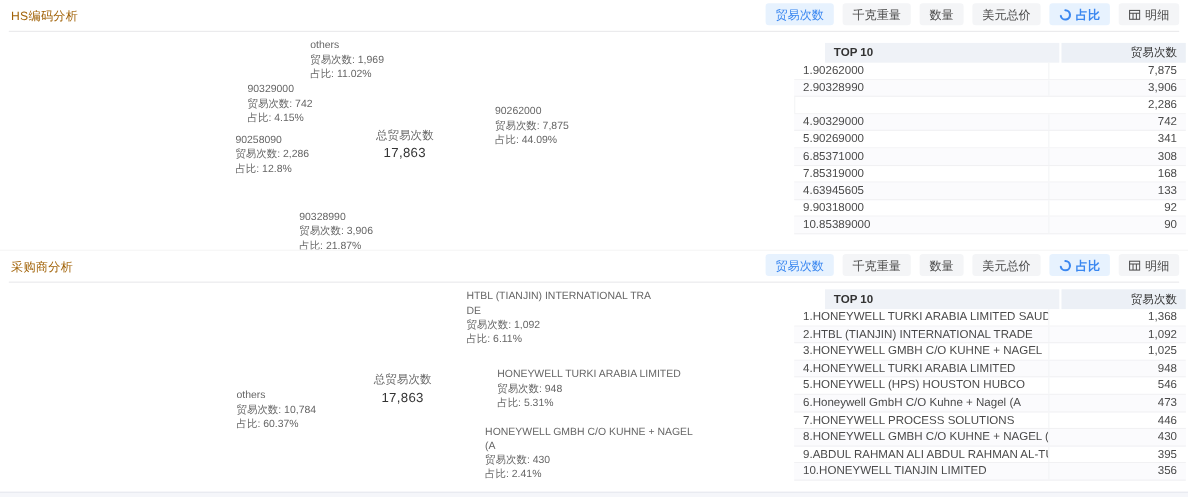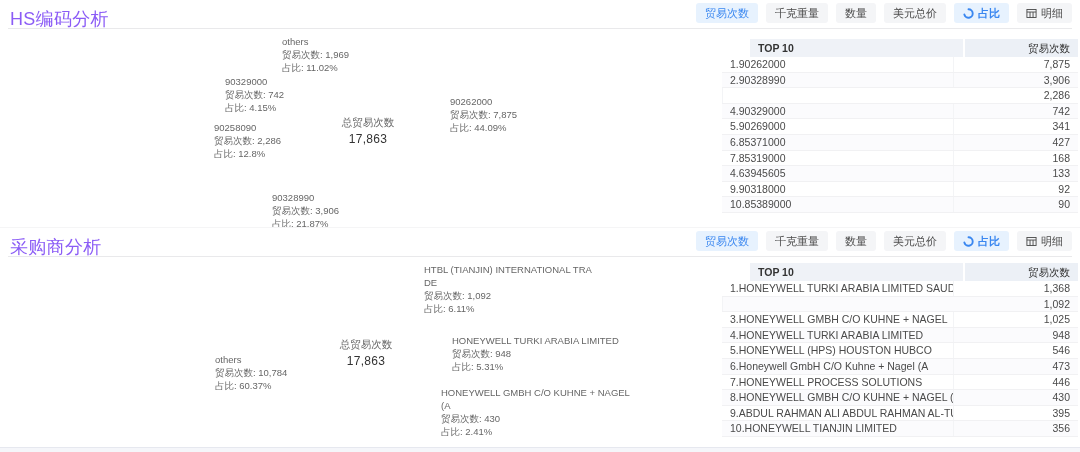--- a/index.html
+++ b/index.html
@@ -5,21 +5,21 @@
   * { box-sizing: border-box; margin: 0; padding: 0; }
   html,body { width:1080px; height:452px; }
   body {
     font-family: "Liberation Sans", "DejaVu Sans", sans-serif;
     background:#fff; overflow:hidden; position:relative;
     -webkit-font-smoothing: antialiased;
   }
   .panel { position:relative; background:#fff; }
   .panel + .panel { border-top:1px solid #f5f5f6; }
   .panel-header { position:relative; height:28px; }
-  .panel-title { position:absolute; left:10px; top:7px; font-size:18px; color:#8b5cf6; font-weight:500; letter-spacing:.3px; }
+  .panel-title { position:absolute; left:10px; top:7px; font-size:11px; color:#a16207; font-weight:500; letter-spacing:.3px; }
   .divider { height:1px; background:#e9e9eb; margin:0 8px; }
   .panel-content { position:relative; overflow:hidden; }
   .panel-content.h1 { height:198px; }
   .panel-content.h2 { height:196px; }
   .chart-svg { position:absolute; left:0; top:0; }
 
   
   .chips { position:absolute; right:8px; top:3px; display:flex; align-items:center; gap:8px; }
   .chip { height:20px; display:flex; align-items:center; gap:4px; padding:0 9px; border-radius:3px;
           font-size:11px; color:#4a4a4a; background:#f4f5f7; cursor:pointer; white-space:nowrap; }
@@ -119,21 +119,21 @@
           <div class="tbl-row">
             <div class="cell-name">4.90329000</div>
             <div class="cell-value">742</div>
           </div>
           <div class="tbl-row">
             <div class="cell-name">5.90269000</div>
             <div class="cell-value">341</div>
           </div>
           <div class="tbl-row">
             <div class="cell-name">6.85371000</div>
-            <div class="cell-value">427</div>
+            <div class="cell-value">308</div>
           </div>
           <div class="tbl-row">
             <div class="cell-name">7.85319000</div>
             <div class="cell-value">168</div>
           </div>
           <div class="tbl-row">
             <div class="cell-name">4.63945605</div>
             <div class="cell-value">133</div>
           </div>
           <div class="tbl-row">
@@ -225,20 +225,21 @@
       <div class="tbl-header">
         <div class="hleft">TOP 10</div>
         <div class="hright">贸易次数</div>
       </div>
       <div class="tbl-rows">
           <div class="tbl-row">
             <div class="cell-name">1.HONEYWELL TURKI ARABIA LIMITED SAUD</div>
             <div class="cell-value">1,368</div>
           </div>
           <div class="tbl-row">
+            <div class="cell-name">2.HTBL (TIANJIN) INTERNATIONAL TRADE</div>
             <div class="cell-value">1,092</div>
           </div>
           <div class="tbl-row">
             <div class="cell-name">3.HONEYWELL GMBH C/O KUHNE + NAGEL</div>
             <div class="cell-value">1,025</div>
           </div>
           <div class="tbl-row">
             <div class="cell-name">4.HONEYWELL TURKI ARABIA LIMITED</div>
             <div class="cell-value">948</div>
           </div>

